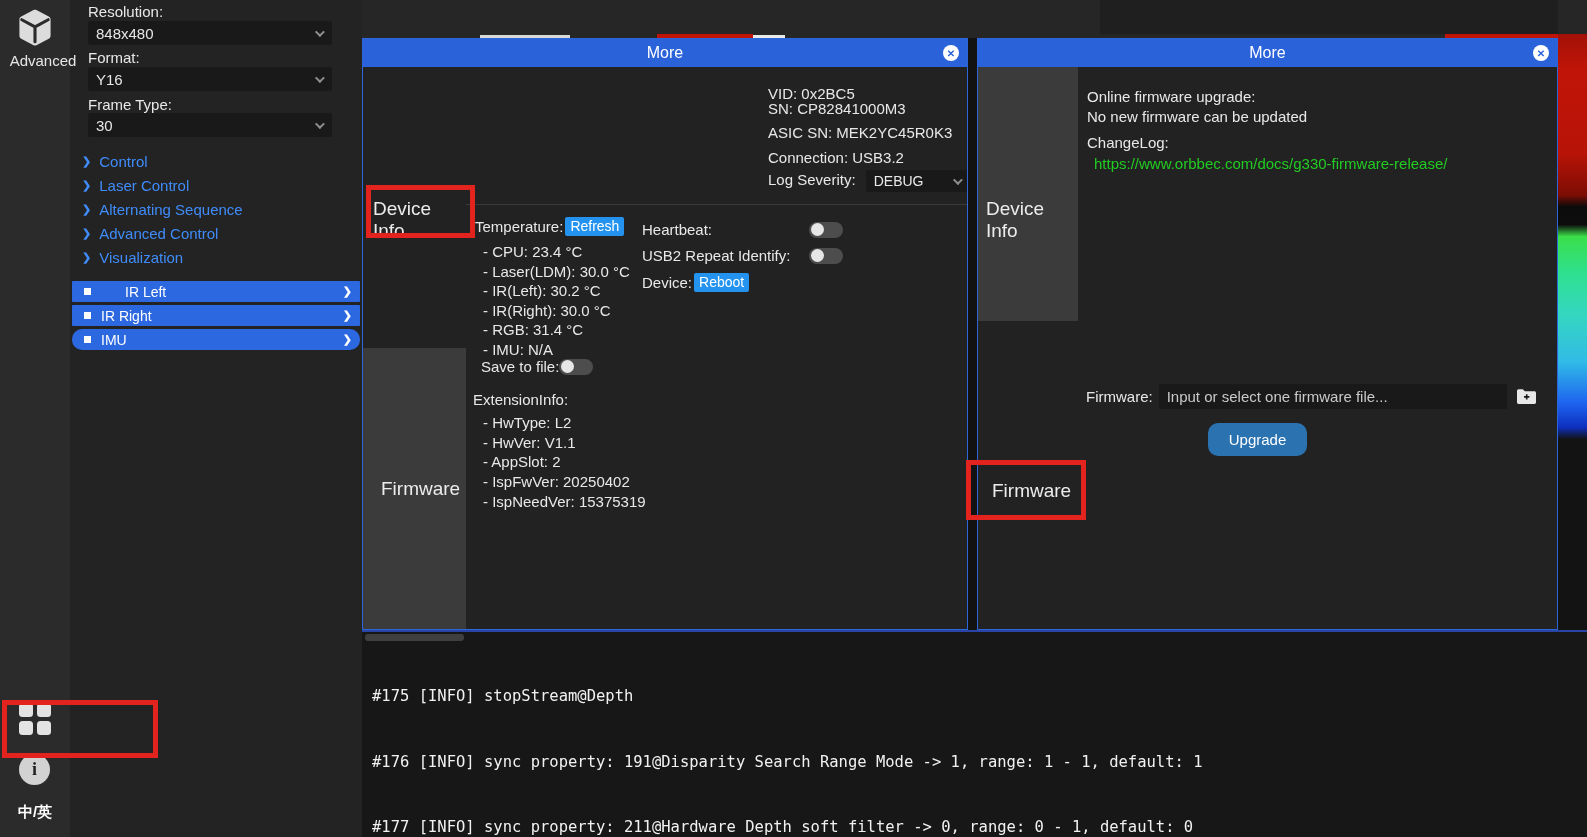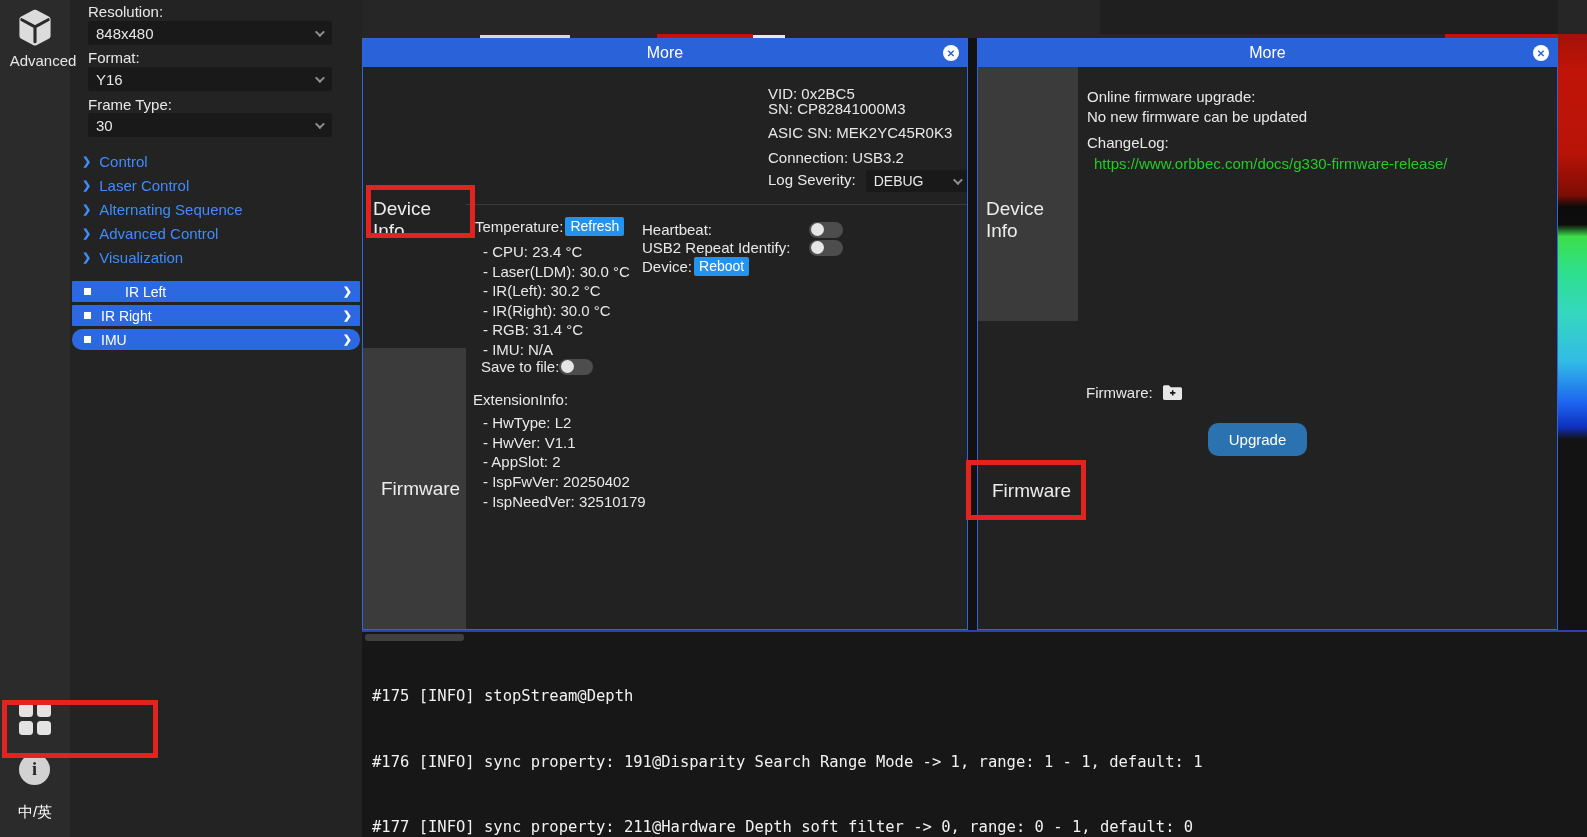--- a/index.html
+++ b/index.html
@@ -10,21 +10,21 @@
     color:#e8e8e8; font-size:15px;
   }
   
   .rail { position:absolute; left:0; top:0; width:70px; height:837px; background:#2b2b2b; z-index:5; }
   .rail-cube { position:absolute; left:13px; top:6px; }
   .rail-advanced { position:absolute; left:8px; top:52px; width:70px; text-align:center; font-size:15px; color:#e6e6e6; }
   .rail-grid { position:absolute; left:18px; top:702px; }
   .rail-info { position:absolute; left:19px; top:754px; width:31px; height:31px; border-radius:50%;
     background:#d2d2d2; color:#222; font-weight:bold; font-size:18px; display:flex; align-items:center; justify-content:center;
     font-family:"Liberation Serif", serif; }
-  .rail-lang { position:absolute; left:0; top:803px; width:70px; text-align:center; font-size:15px; color:#fff; }
+  .rail-lang { position:absolute; left:0; top:803px; width:70px; text-align:center; font-size:15px; color:#fff;font-weight:bold; }
   
   .panel { position:absolute; left:70px; top:0; width:292px; height:837px; background:#232323; z-index:4; }
   .field-label { position:absolute; left:18px; font-size:15px; color:#e8e8e8; }
   .select { position:absolute; left:18px; width:244px; height:24px; background:#191919; border-radius:3px;
     display:flex; align-items:center; padding:0 10px 0 8px; color:#e6e6e6; font-size:15px; }
   .select .val { flex:1; }
   .caret { width:7px; height:7px; border:solid #8f8f8f; border-width:0 2px 2px 0; transform:rotate(45deg) translateY(-2px); }
   .links { position:absolute; left:12px; top:149px; }
   .link-item { height:24px; display:flex; align-items:center; gap:8px; color:#3f8cfa; font-size:15px; cursor:pointer; }
   .link-item .chev { font-size:11px; font-weight:bold; }
@@ -66,21 +66,21 @@
   .divider1 { position:absolute; left:0; right:0; top:137px; border-top:1px solid #3a3a3a; }
   .temp-label-row { position:absolute; left:9px; top:150px; display:flex; align-items:center; }
   .btn-small { background:#2493f0; color:#fff; font-size:14px; padding:1px 5px 2px; border-radius:2px;
     margin-left:2px; cursor:pointer; display:inline-block; }
   .temp-list { position:absolute; left:17px; top:175px; line-height:19.6px; }
   .save-row { position:absolute; left:15px; top:291px; display:flex; align-items:center; }
   .toggle { width:34px; height:16px; background:#4d4d4d; border-radius:9px; position:relative; cursor:pointer; flex:none; }
   .toggle::after { content:""; position:absolute; left:2px; top:1.5px; width:13px; height:13px; border-radius:50%; background:#e6e6e6; }
   .ext-label { position:absolute; left:7px; top:324px; }
   .ext-list { position:absolute; left:17px; top:346px; line-height:19.7px; }
-  .rightcol { position:absolute; left:176px; top:154px; width:201px; display:flex; flex-direction:column; gap:1px; }
+  .rightcol { position:absolute; left:176px; top:154px; width:201px; display:flex; flex-direction:column; gap:9px; }
   .rc-row { display:flex; align-items:center; justify-content:space-between; }
   .rc-row3 { display:flex; align-items:center; justify-content:flex-start; }
   
   .content2 { position:absolute; left:100px; top:0; right:0; bottom:0; }
   .fw-t1 { position:absolute; left:9px; top:21px; }
   .fw-t2 { position:absolute; left:9px; top:41px; }
   .fw-t3 { position:absolute; left:9px; top:67px; }
   .fw-link { position:absolute; left:16px; top:88px; color:#22cc22; font-size:15px; text-decoration:none; cursor:pointer; }
   .fw-row { position:absolute; left:8px; top:317px; display:flex; align-items:center; }
   .fw-input { width:348px; height:25px; background:#191919; border:none; outline:none; color:#e6e6e6;
@@ -235,21 +235,21 @@
         <div class="save-row">
           <span>Save to file:</span>
           <span class="toggle"></span>
         </div>
         <div class="ext-label">ExtensionInfo:</div>
         <div class="ext-list">
           <div>- HwType: L2</div>
           <div>- HwVer: V1.1</div>
           <div>- AppSlot: 2</div>
           <div>- IspFwVer: 20250402</div>
-          <div>- IspNeedVer: 32510179</div>
+          <div>- IspNeedVer: 15375319</div>
         </div>
 
         <div class="rightcol">
           <div class="rc-row">
             <span>Heartbeat:</span>
             <span class="toggle"></span>
           </div>
           <div class="rc-row">
             <span>USB2 Repeat Identify:</span>
             <span class="toggle"></span>
@@ -278,20 +278,21 @@
         </div>
       </div>
 
       <div class="content2">
         <div class="fw-t1">Online firmware upgrade:</div>
         <div class="fw-t2">No new firmware can be updated</div>
         <div class="fw-t3">ChangeLog:</div>
         <a class="fw-link">https://www.orbbec.com/docs/g330-firmware-release/</a>
         <div class="fw-row">
           <span>Firmware:</span>
+          <input class="fw-input" placeholder="Input or select one firmware file..." style="">
           <span class="folder-btn">
             <svg width="21" height="17" viewBox="0 0 21 17">
               <path d="M1 3c0-1 .7-1.7 1.6-1.7h4.2l2 2h9.6c.9 0 1.6.7 1.6 1.6v9.4c0 .9-.7 1.6-1.6 1.6H2.6C1.7 15.9 1 15.2 1 14.3V3z" fill="#e8e8e8"></path>
               <path d="M10.7 6.2v5.4M8 8.9h5.4" stroke="#1a1a1a" stroke-width="1.6"></path>
             </svg>
           </span>
         </div>
         <div class="upgrade-btn">Upgrade</div>
       </div>
     </div>

